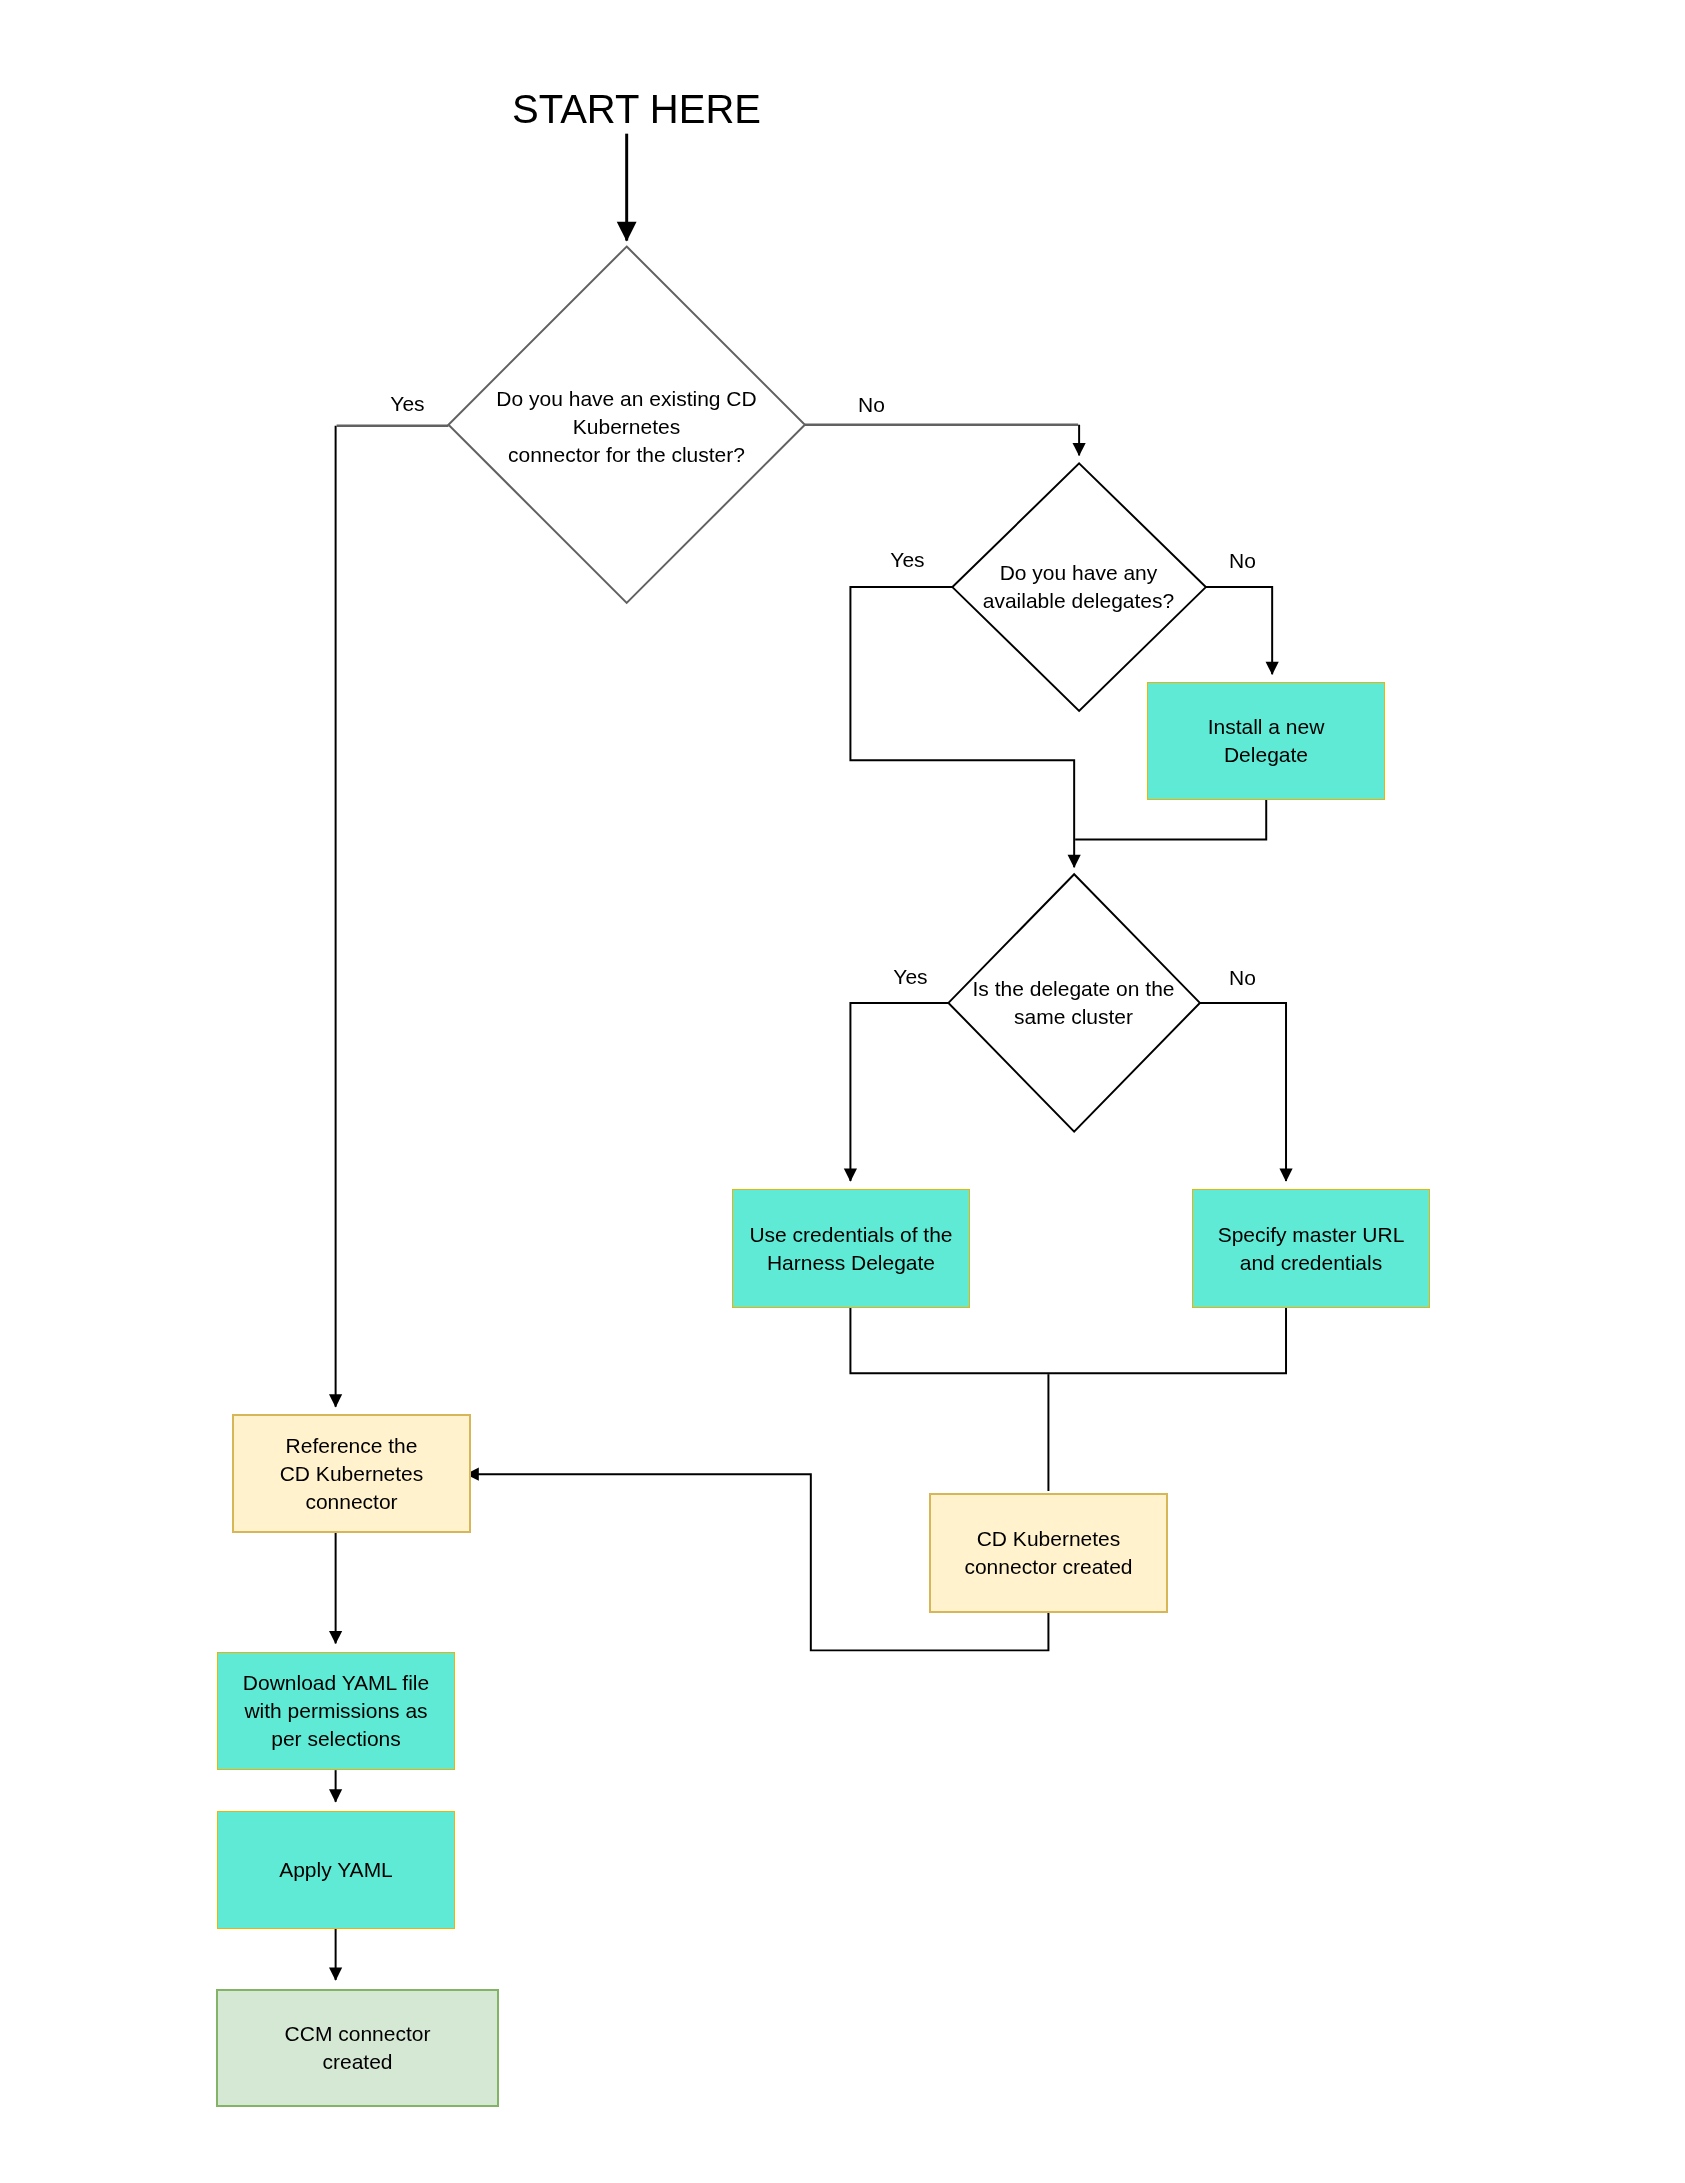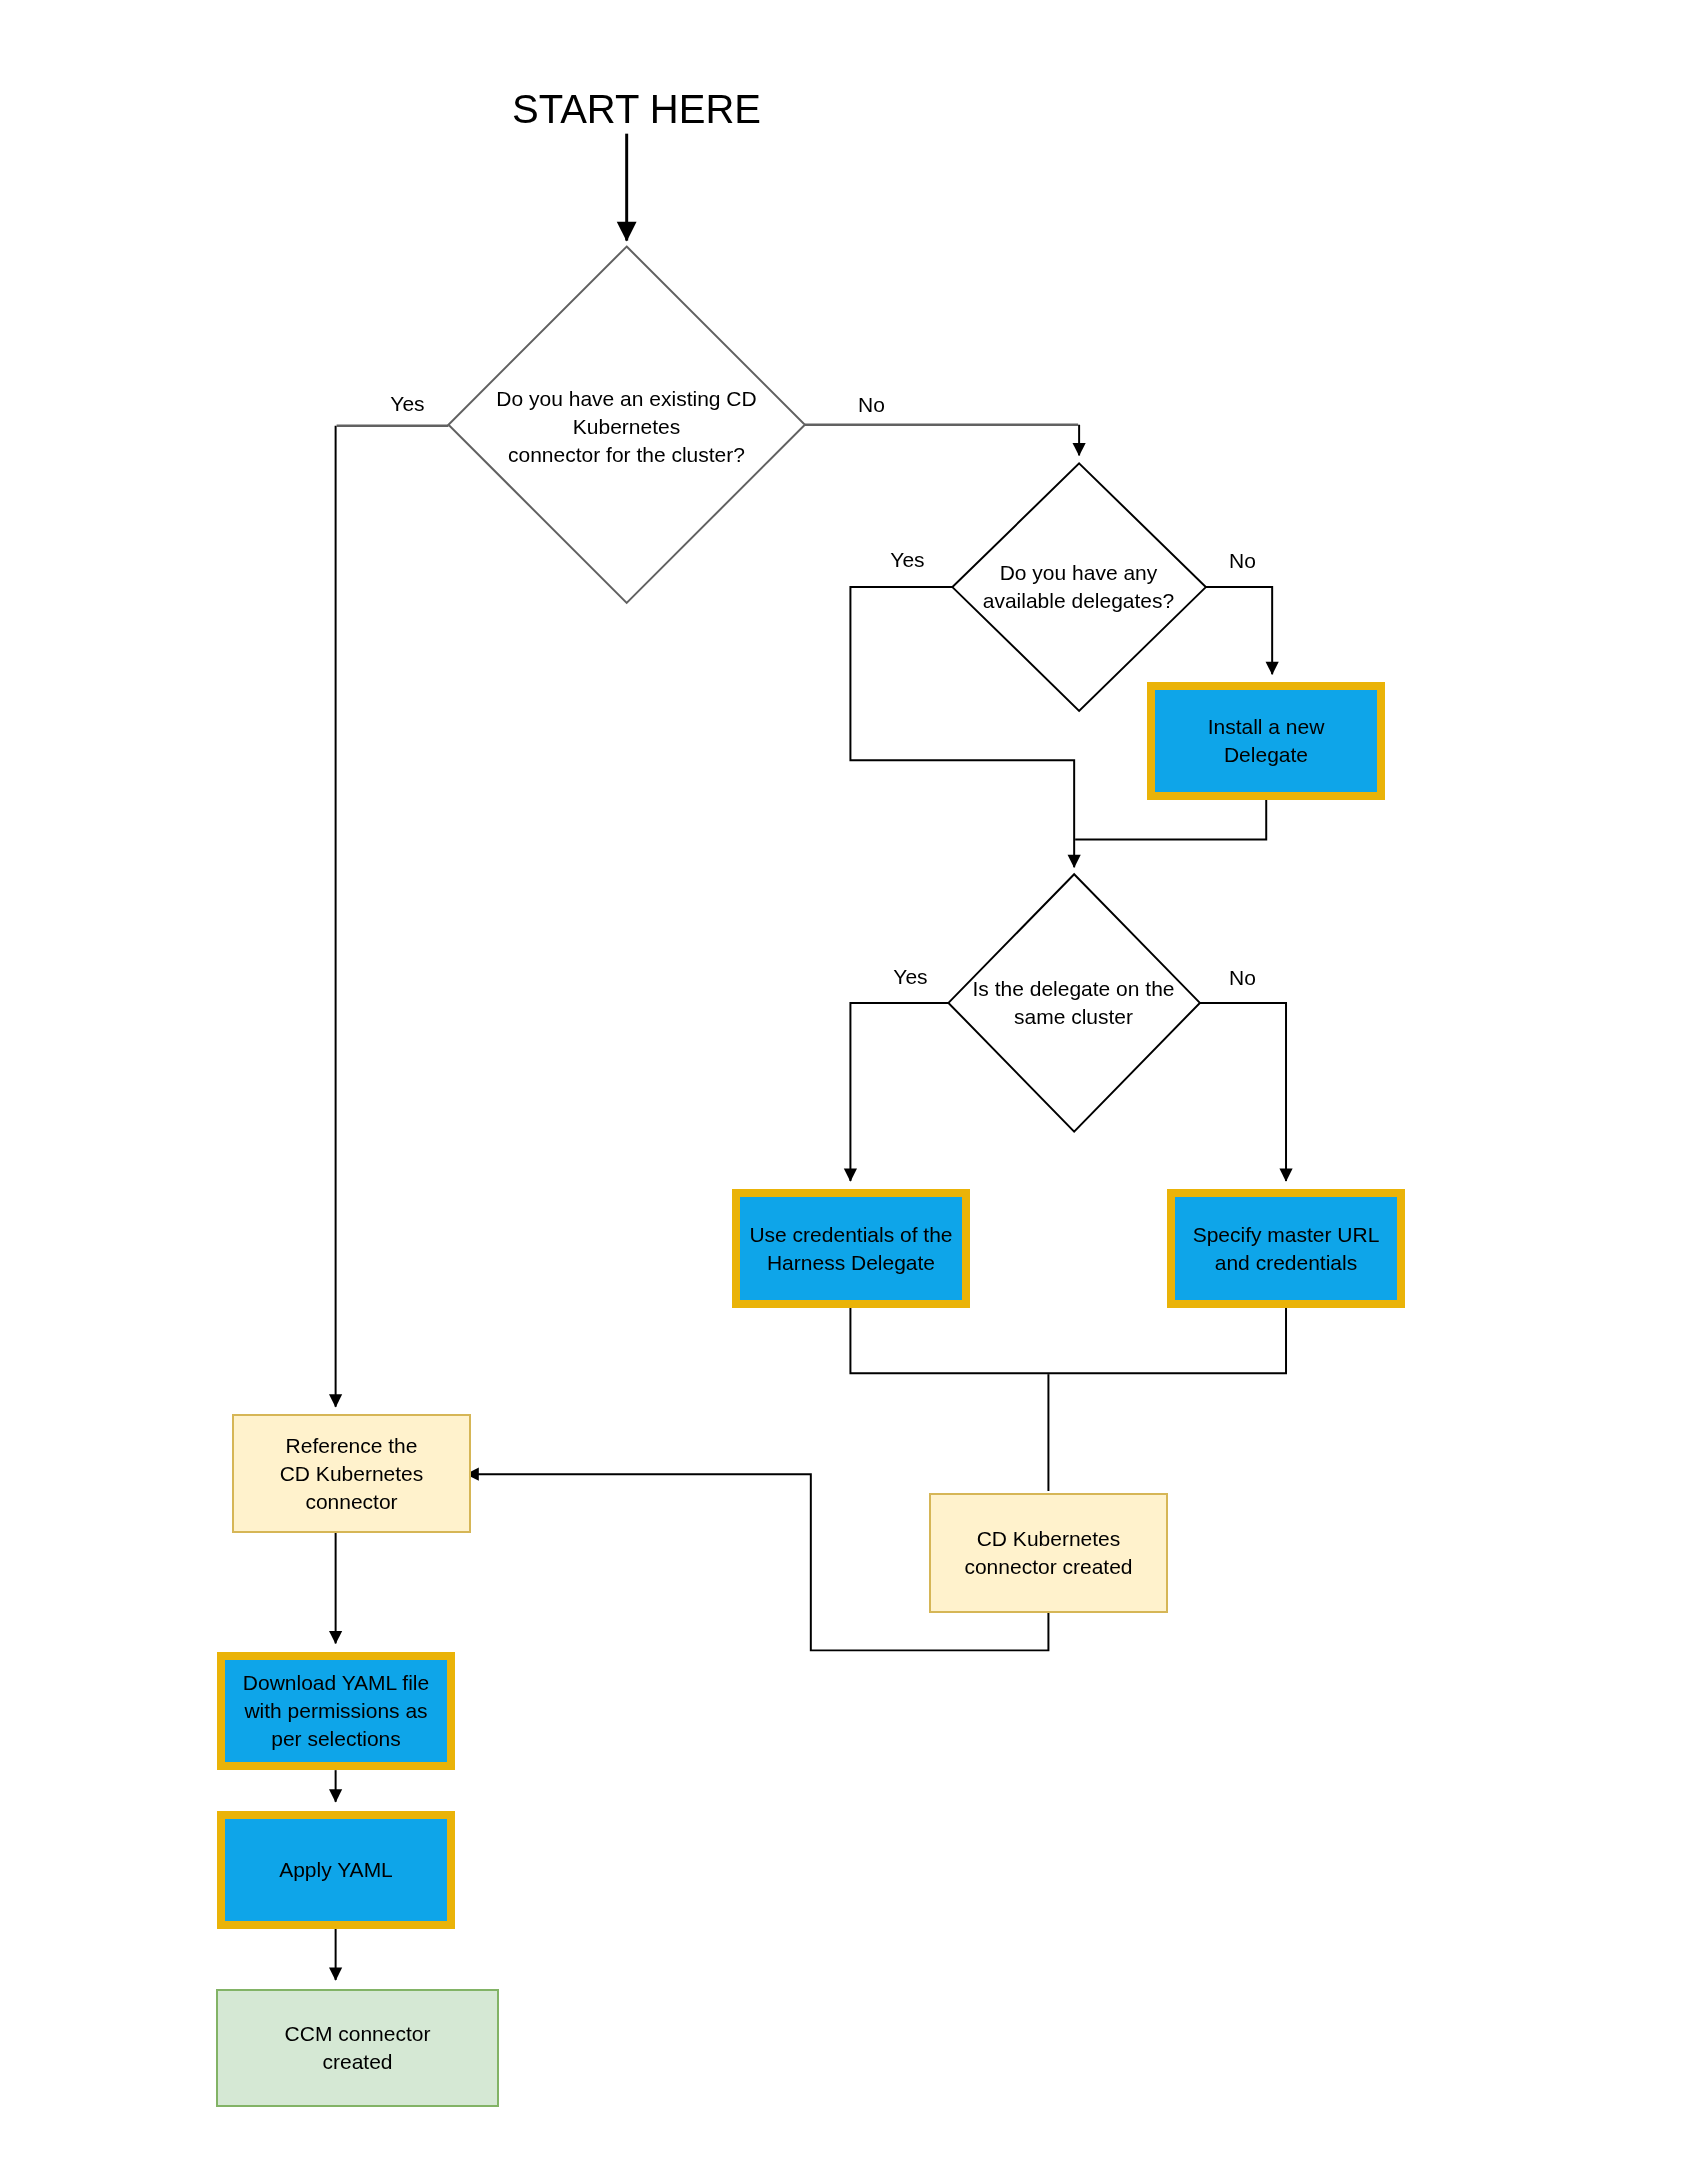--- a/index.html
+++ b/index.html
@@ -20,22 +20,22 @@
     font-size:21px;line-height:28px;
     box-sizing:border-box;
   }
   .node{
     position:absolute;
     display:flex;align-items:center;justify-content:center;
     text-align:center;
     white-space:pre-line;
     font-size:21px;line-height:28px;
     box-sizing:border-box;
-    background:#0ea5e9;
-    border:8px solid #eab308;
+    background:#5eead4;
+    border:1px solid #eab308;
   }
   .node.terminator-yellow{background:#FFF2CC;border:2px solid #D6B656;}
   .node.terminator-green{background:#D5E8D4;border:2px solid #82B366;}
   .flow-title{font-weight:normal;font-size:40px;line-height:34px;}
   .edge-label{font-size:21px;}
 </style>
 </head>
 <body>
 
 <div class="canvas">
@@ -93,21 +93,21 @@
   <div class="txt edge-label" style="left:837px;top:392px;width:69px;height:26px;">No</div>
   <div class="txt edge-label" style="left:873px;top:547px;width:69px;height:26px;">Yes</div>
   <div class="txt edge-label" style="left:1208px;top:548px;width:69px;height:26px;">No</div>
   <div class="txt edge-label" style="left:876px;top:964px;width:69px;height:26px;">Yes</div>
   <div class="txt edge-label" style="left:1208px;top:965px;width:69px;height:26px;">No</div>
 
   <div class="node" style="left:1147px;top:682px;width:238px;height:118px;">Install a new
 Delegate</div>
   <div class="node" style="left:732px;top:1189px;width:238px;height:119px;">Use credentials of the
 Harness Delegate</div>
-  <div class="node" style="left:1167px;top:1189px;width:238px;height:119px;">Specify master URL
+  <div class="node" style="left:1192px;top:1189px;width:238px;height:119px;">Specify master URL
 and credentials</div>
   <div class="node terminator-yellow" style="left:929px;top:1493px;width:239px;height:120px;">CD Kubernetes
 connector created</div>
   <div class="node terminator-yellow" style="left:232px;top:1414px;width:239px;height:119px;">Reference the
 CD Kubernetes
 connector</div>
   <div class="node" style="left:217px;top:1652px;width:238px;height:118px;">Download YAML file
 with permissions as
 per selections</div>
   <div class="node" style="left:217px;top:1811px;width:238px;height:118px;">Apply YAML</div>

